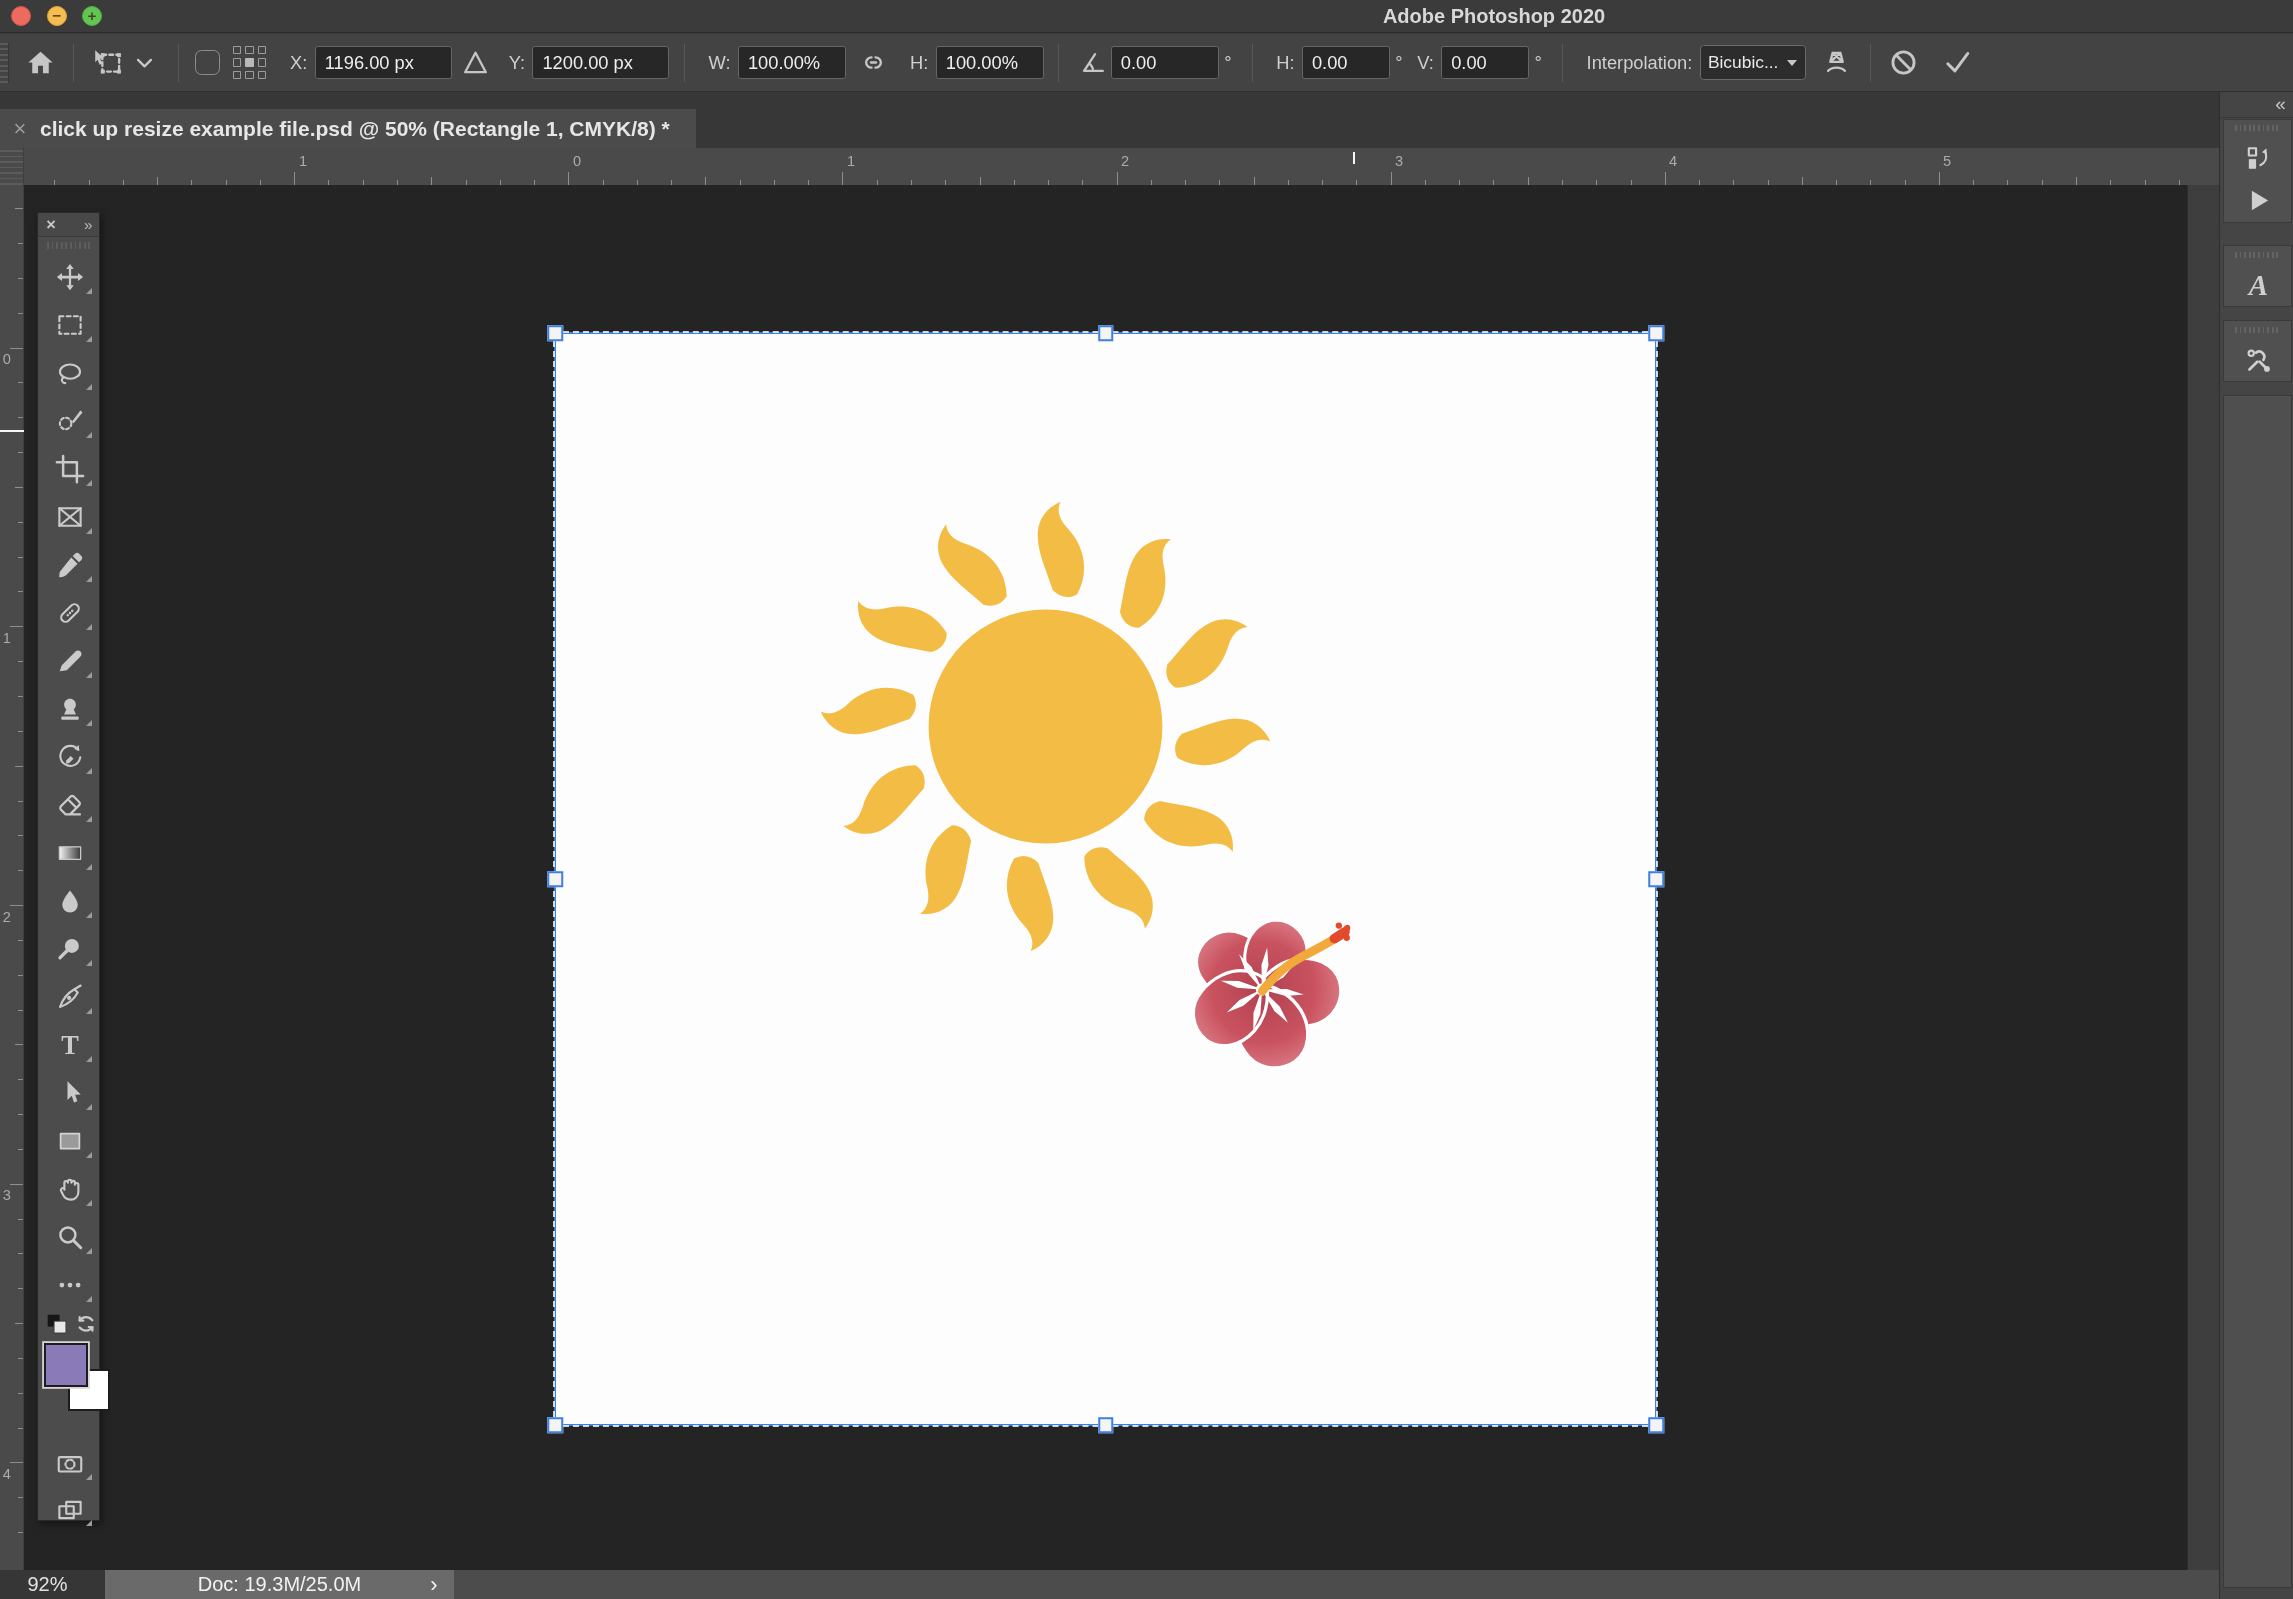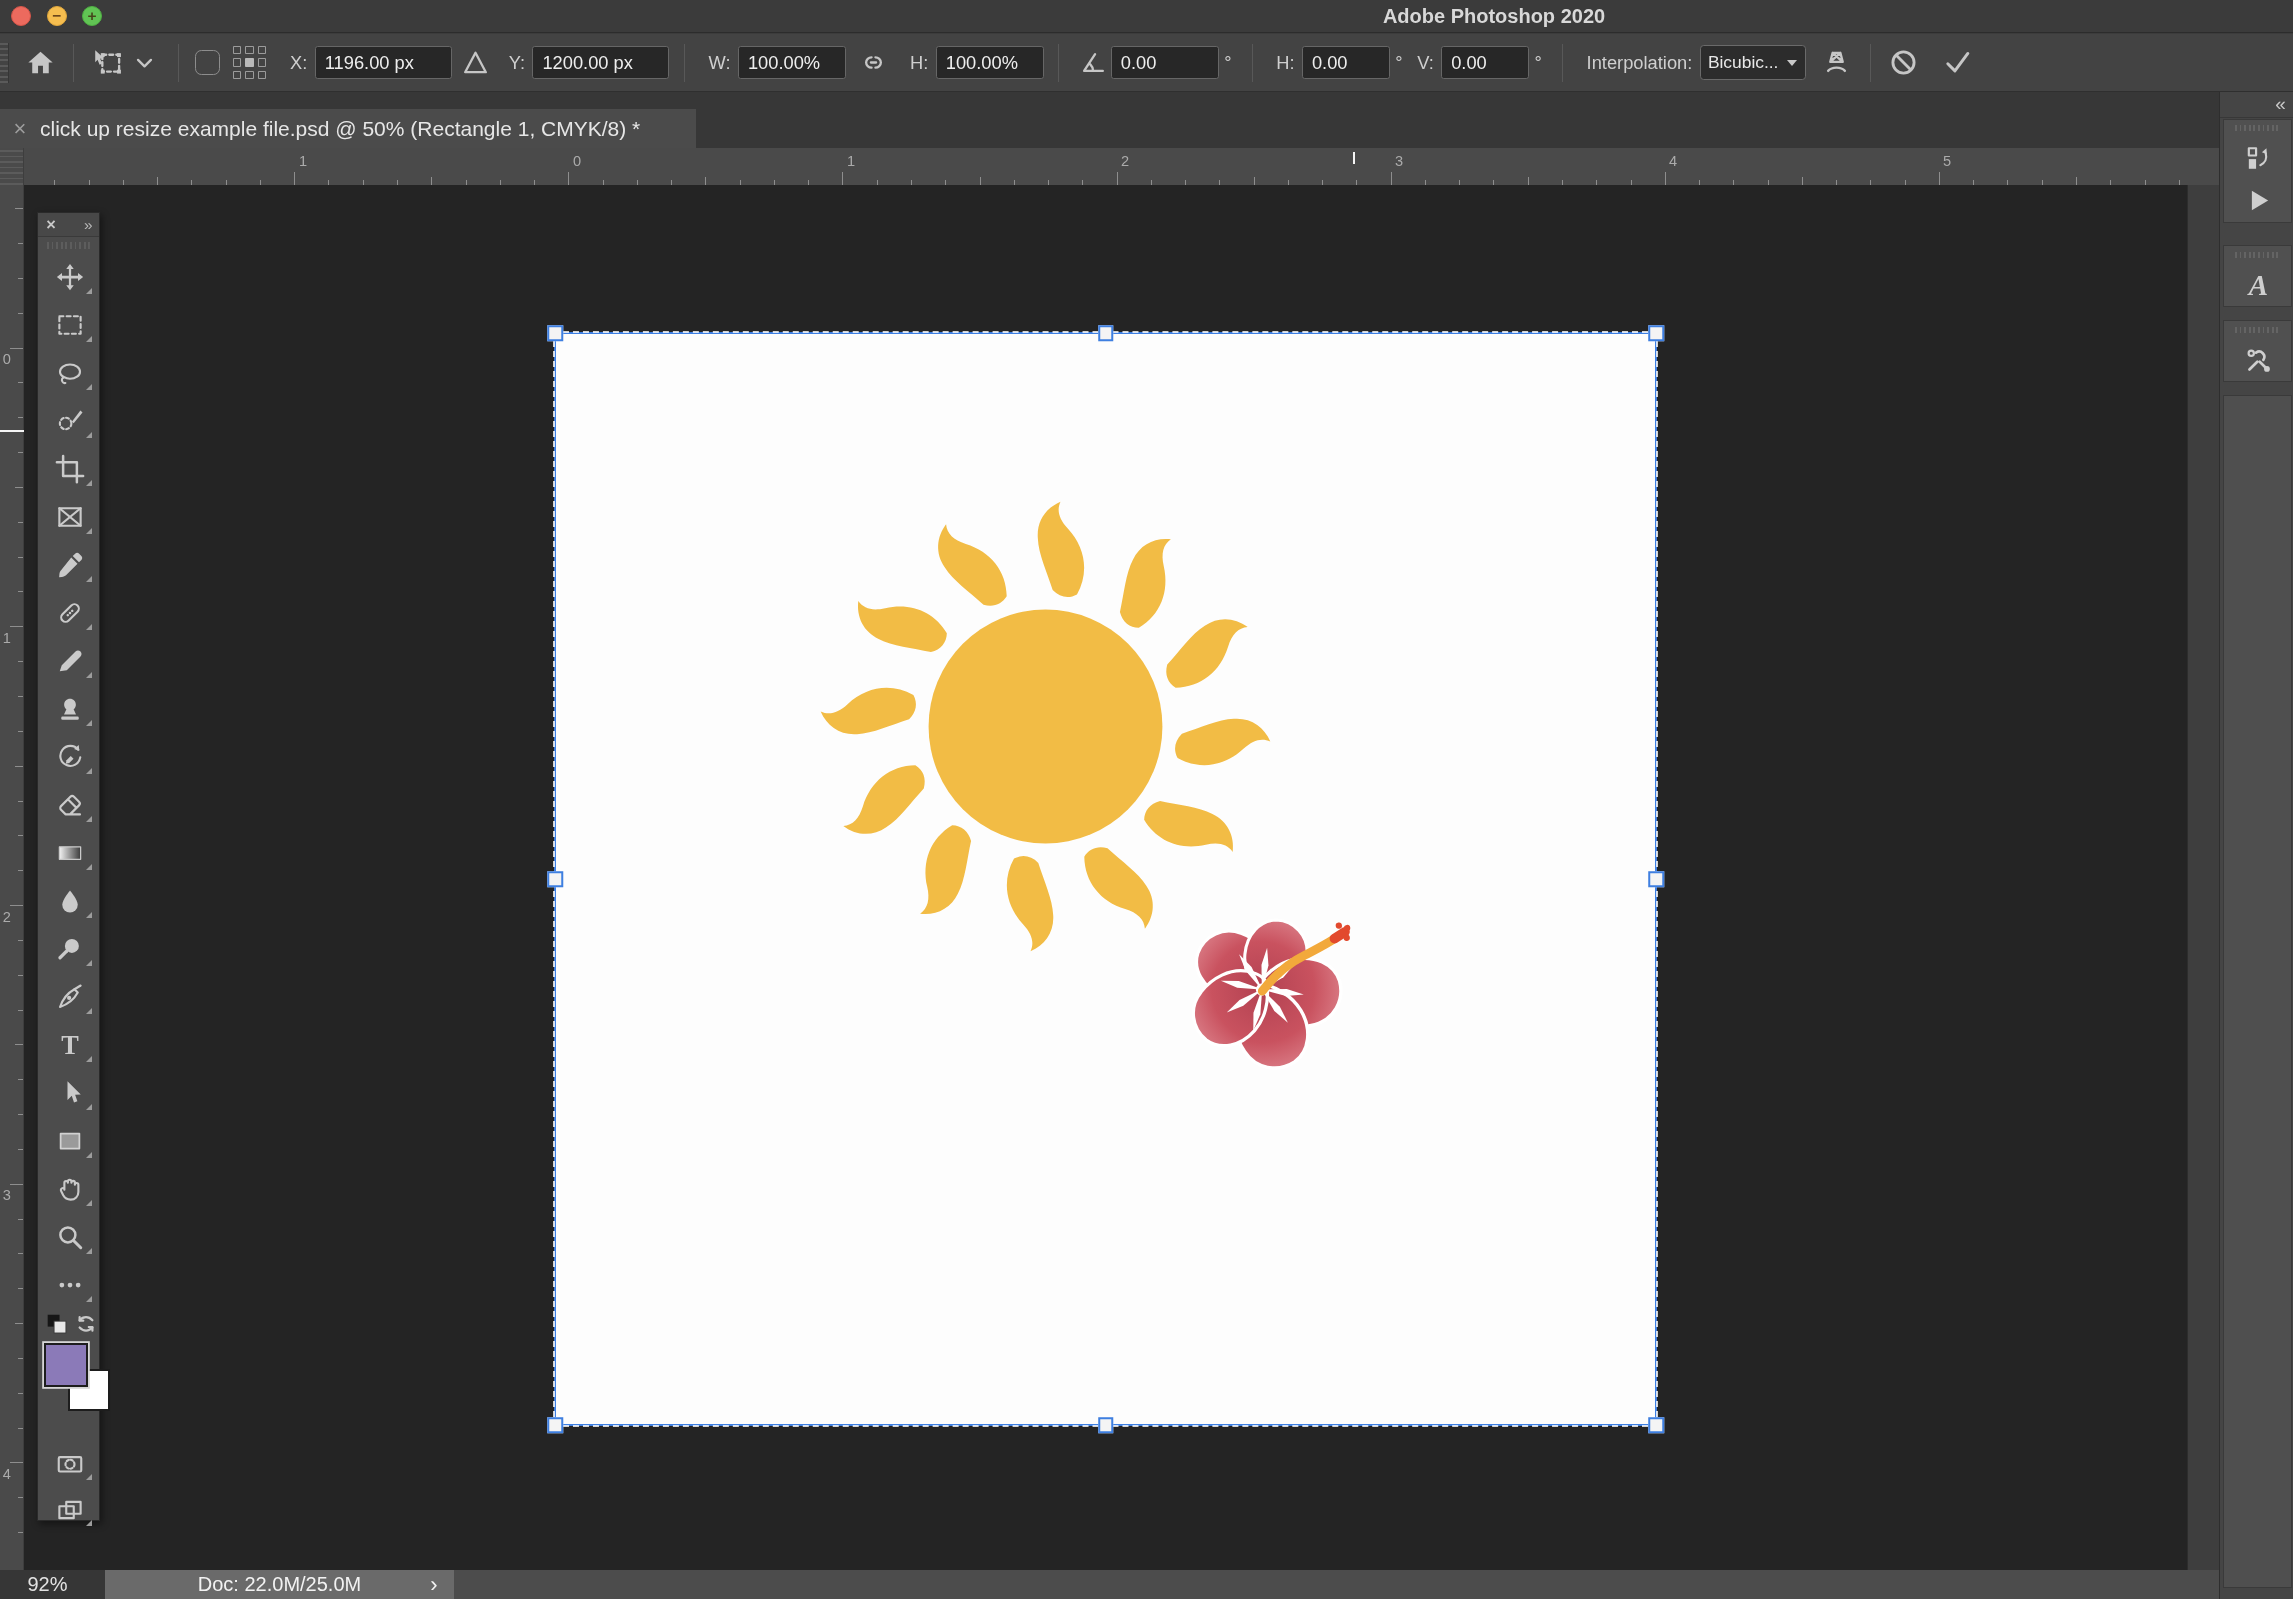--- a/index.html
+++ b/index.html
@@ -45,21 +45,21 @@
                background:#2c2c2c; border:0.9px solid #6a6a6a; border-radius:3.7px; padding:0 7.3px; flex:none; }
   .selectbox .stext { font-size:17.4px; color:#e8e8e8; }
   .caret { width:0; height:0; border-left:5.5px solid transparent; border-right:5.5px solid transparent;
            border-top:6.4px solid #c9c9c9; }
 
   
   .tabbar { position:absolute; left:0; top:92px; width:2219px; height:56px; background:#373737; }
   .tab { position:absolute; left:0; bottom:0; width:696px; height:39px; background:#4b4b4b;
          display:flex; align-items:center; }
   .tabclose { width:40px; text-align:center; font-size:22px; color:#9d9d9d; }
-  .tabtitle { font-size:21px; font-weight:400; color:#e6e6e6; white-space:nowrap; }
+  .tabtitle { font-size:21px; font-weight:700; color:#e6e6e6; white-space:nowrap; }
 
   
   .hruler { position:absolute; left:0; top:148px; width:2219px; height:37px; background:#4a4a4a; }
   .rcorner { position:absolute; left:0; top:0; width:24px; height:37px; border-right:0.9px solid #3e3e3e;
              background:repeating-linear-gradient(0deg,#5b5b5b 0 1.8px,#4a4a4a 1.8px 5.5px); }
   .tick-h { position:absolute; bottom:0; width:0.9px; background:#8e8e8e; }
   .rlabel-h { position:absolute; top:4.6px; font-size:14.6px; color:#ababab; }
   .hpointer { position:absolute; top:3.7px; width:1.8px; height:12.8px; background:#f5f5f5; }
   .vruler { position:absolute; left:0; top:185px; width:24px; height:1385px; background:#4a4a4a;
             border-right:0.9px solid #3e3e3e; }
@@ -663,19 +663,19 @@
             </svg>
           </div>
         </div>
       </div>
     <div class="dempty"></div>
   </div>
 
   <div class="statusbar">
     <div class="st-zoom">92%</div>
     <div class="st-doc">
-      <span>Doc: 22.0M/25.0M</span>
+      <span>Doc: 19.3M/25.0M</span>
       <span class="chev">›</span>
     </div>
   </div>
 
 </div>
 
 
 </body></html>

